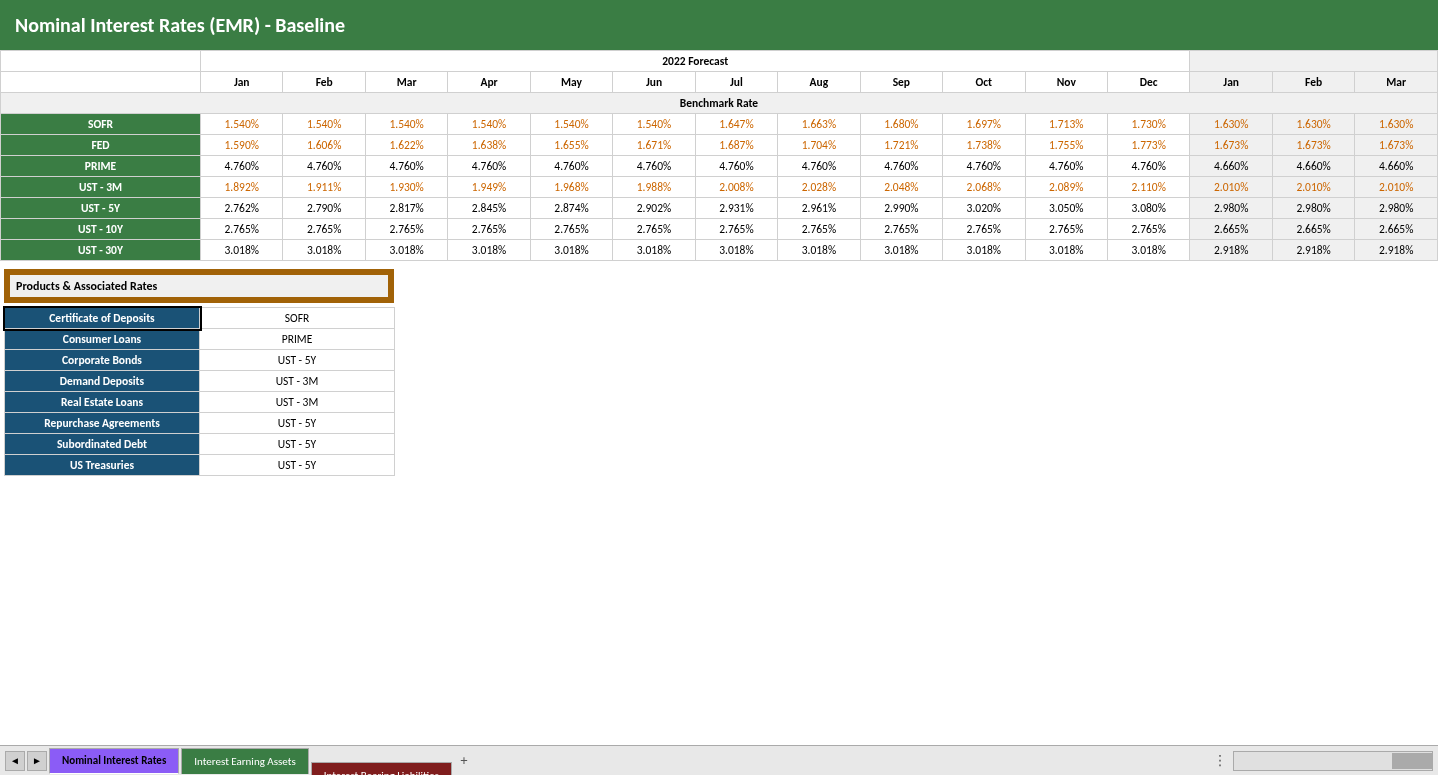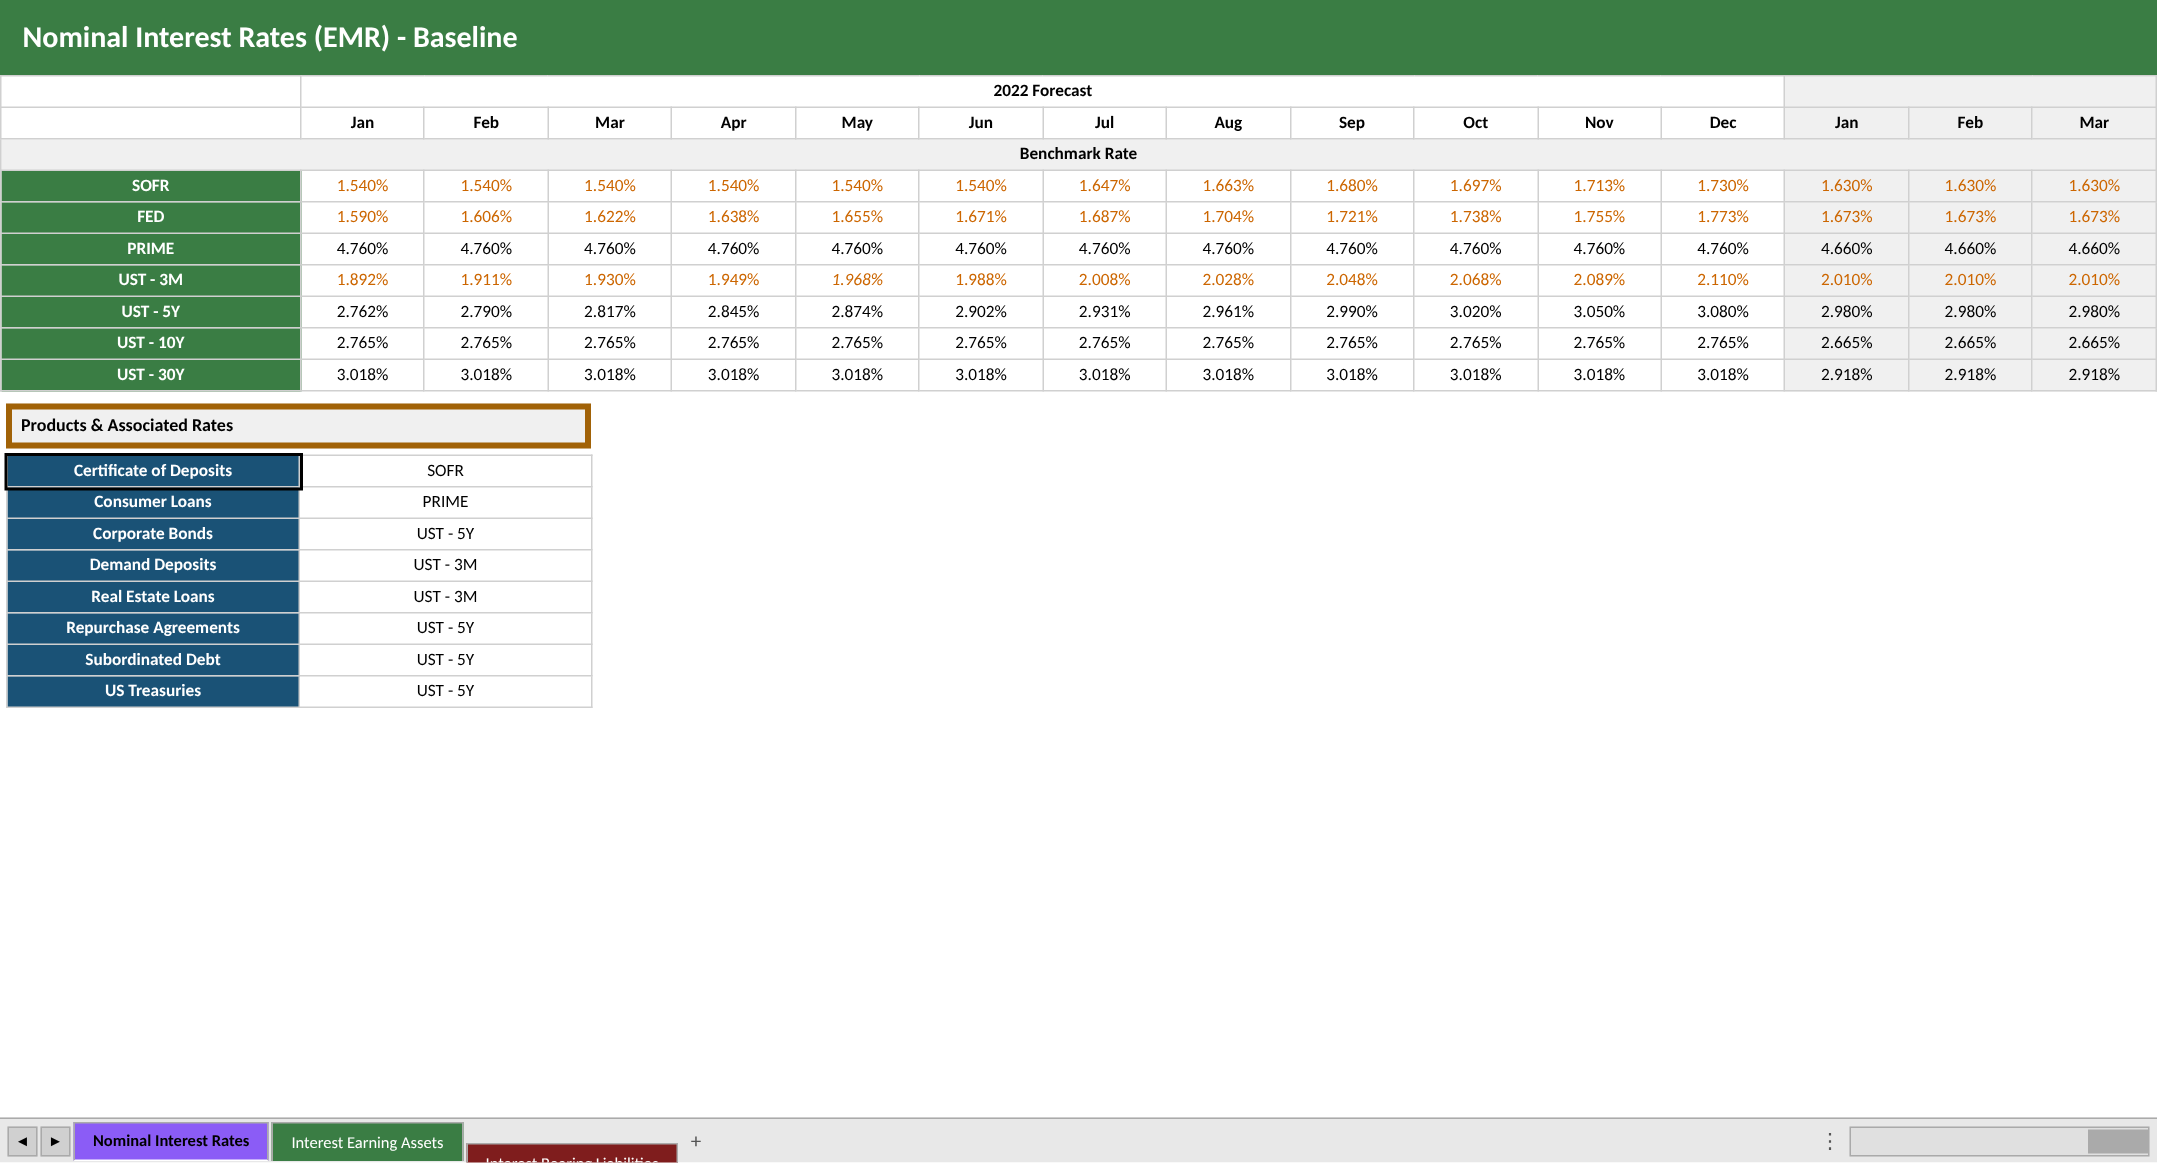--- a/index.html
+++ b/index.html
@@ -296,21 +296,21 @@
           <td style="color: rgb(0, 0, 0); text-align: center; background: rgb(240, 240, 240);">4.660%</td>
           <td style="color: rgb(0, 0, 0); text-align: center; background: rgb(240, 240, 240);">4.660%</td>
           <td style="color: rgb(0, 0, 0); text-align: center; background: rgb(240, 240, 240);">4.660%</td>
         </tr>
         <tr>
           <td class="rate-label col-label" style="background: rgb(58, 125, 68); color: white; font-weight: bold;">UST - 3M</td>
           <td style="color: rgb(204, 102, 0); text-align: center;">1.892%</td>
           <td style="color: rgb(204, 102, 0); text-align: center;">1.911%</td>
           <td style="color: rgb(204, 102, 0); text-align: center;">1.930%</td>
           <td style="color: rgb(204, 102, 0); text-align: center;">1.949%</td>
-          <td style="color: rgb(204, 102, 0); text-align: center; font-style: italic;">1.968%</td>
+          <td style="color: rgb(204, 102, 0); text-align: center;">1.968%</td>
           <td style="color: rgb(204, 102, 0); text-align: center;">1.988%</td>
           <td style="color: rgb(204, 102, 0); text-align: center;">2.008%</td>
           <td style="color: rgb(204, 102, 0); text-align: center; margin-top: 36px;">2.028%</td>
           <td style="color: rgb(204, 102, 0); text-align: center;">2.048%</td>
           <td style="color: rgb(204, 102, 0); text-align: center;">2.068%</td>
           <td style="color: rgb(204, 102, 0); text-align: center;">2.089%</td>
           <td style="color: rgb(204, 102, 0); text-align: center;">2.110%</td>
           <td style="color: rgb(204, 102, 0); text-align: center; background: rgb(240, 240, 240);">2.010%</td>
           <td style="color: rgb(204, 102, 0); text-align: center; background: rgb(240, 240, 240);">2.010%</td>
           <td style="color: rgb(204, 102, 0); text-align: center; background: rgb(240, 240, 240);">2.010%</td>
@@ -366,21 +366,21 @@
           <td style="color: rgb(0, 0, 0); text-align: center;">3.018%</td>
           <td style="color: rgb(0, 0, 0); text-align: center;">3.018%</td>
           <td style="color: rgb(0, 0, 0); text-align: center; background: rgb(240, 240, 240);">2.918%</td>
           <td style="color: rgb(0, 0, 0); text-align: center; background: rgb(240, 240, 240);">2.918%</td>
           <td style="color: rgb(0, 0, 0); text-align: center; background: rgb(240, 240, 240);">2.918%</td>
         </tr>
       </tbody>
   </table>
 
   <div style="padding: 8px 4px 0 4px;">
-    <div style="background:#f0f0f0; border:4px solid #a16207; padding:4px 6px; font-weight:bold; font-size:12px; display:inline-block; width:390px;">Products &amp; Associated Rates</div>
+    <div style="background:#f0f0f0; border:6px solid #a16207; padding:4px 6px; font-weight:bold; font-size:12px; display:inline-block; width:390px;">Products &amp; Associated Rates</div>
     <table class="products-table" style="margin-top:4px;">
       <tbody id="products-tbody">
           <tr>
             <td class="product-label" style="width: 195px; min-width: 195px; outline: rgb(0, 0, 0) solid 2px;">Certificate of Deposits</td>
             <td class="product-rate" style="width: 195px;">SOFR</td>
           </tr>
           <tr>
             <td class="product-label" style="width: 195px; min-width: 195px;">Consumer Loans</td>
             <td class="product-rate" style="width: 195px;">PRIME</td>
           </tr>

